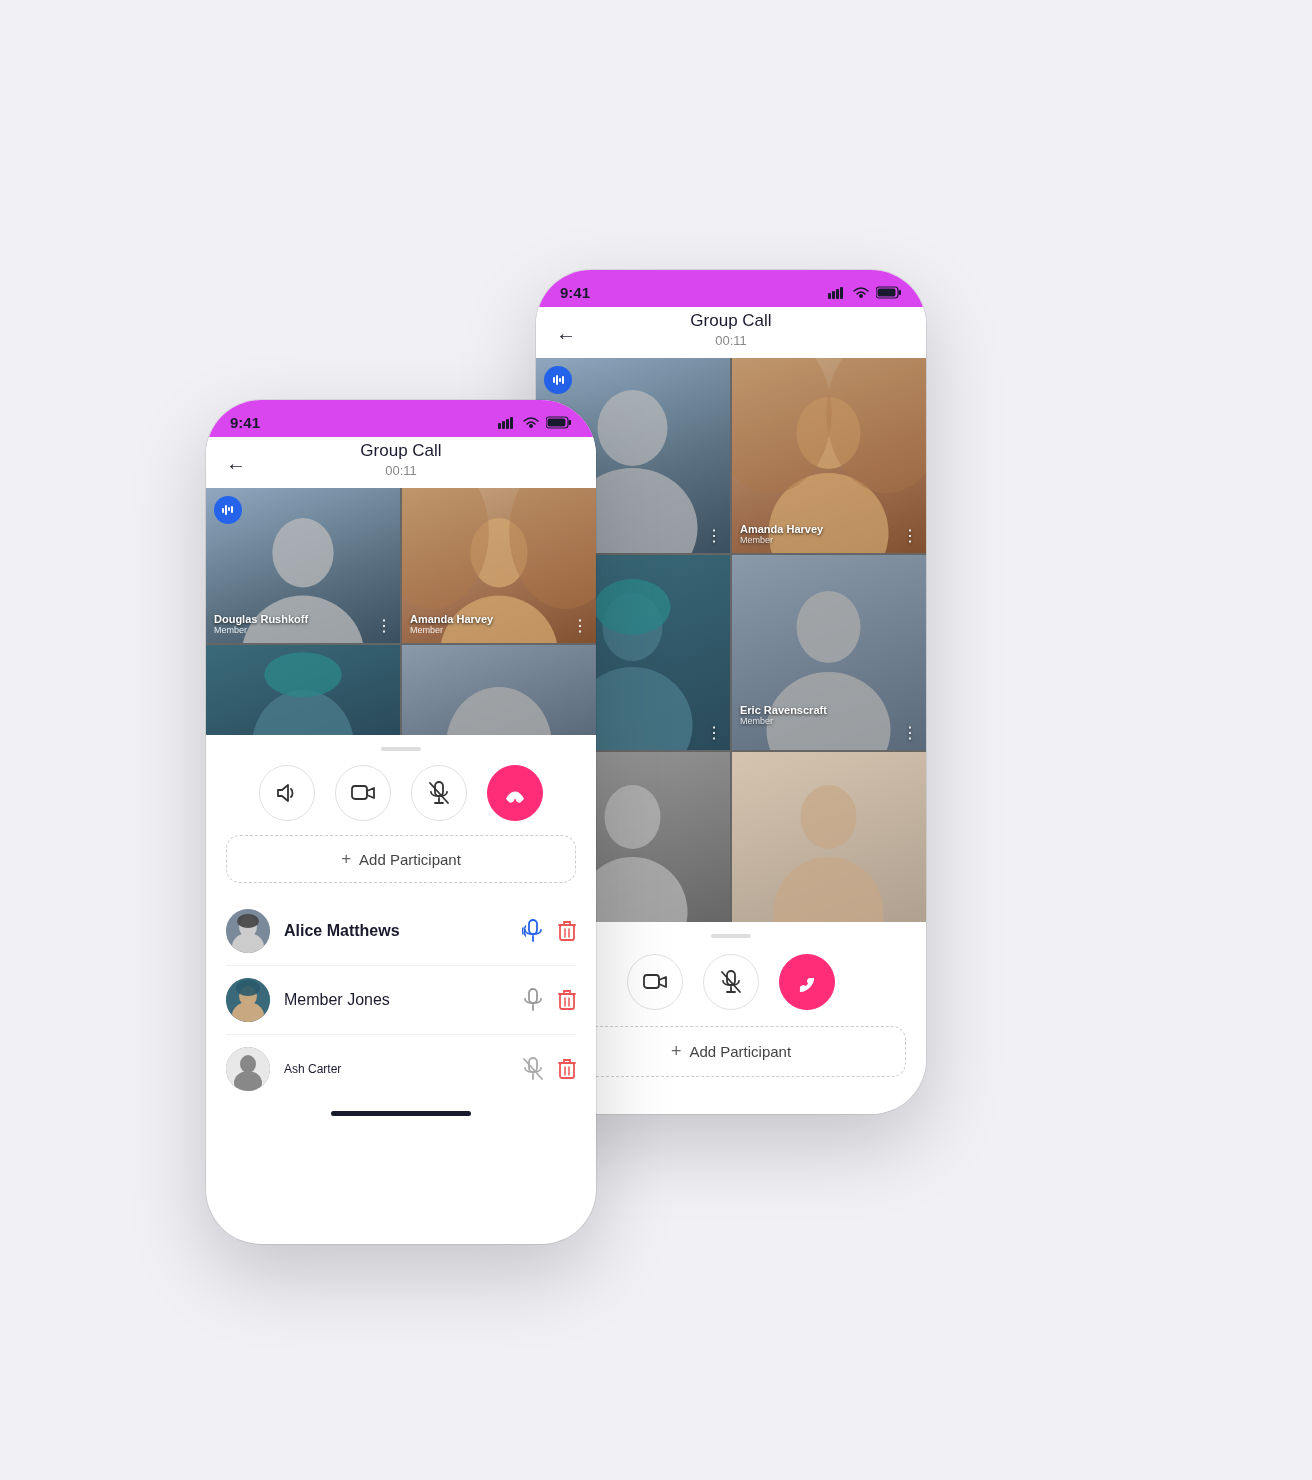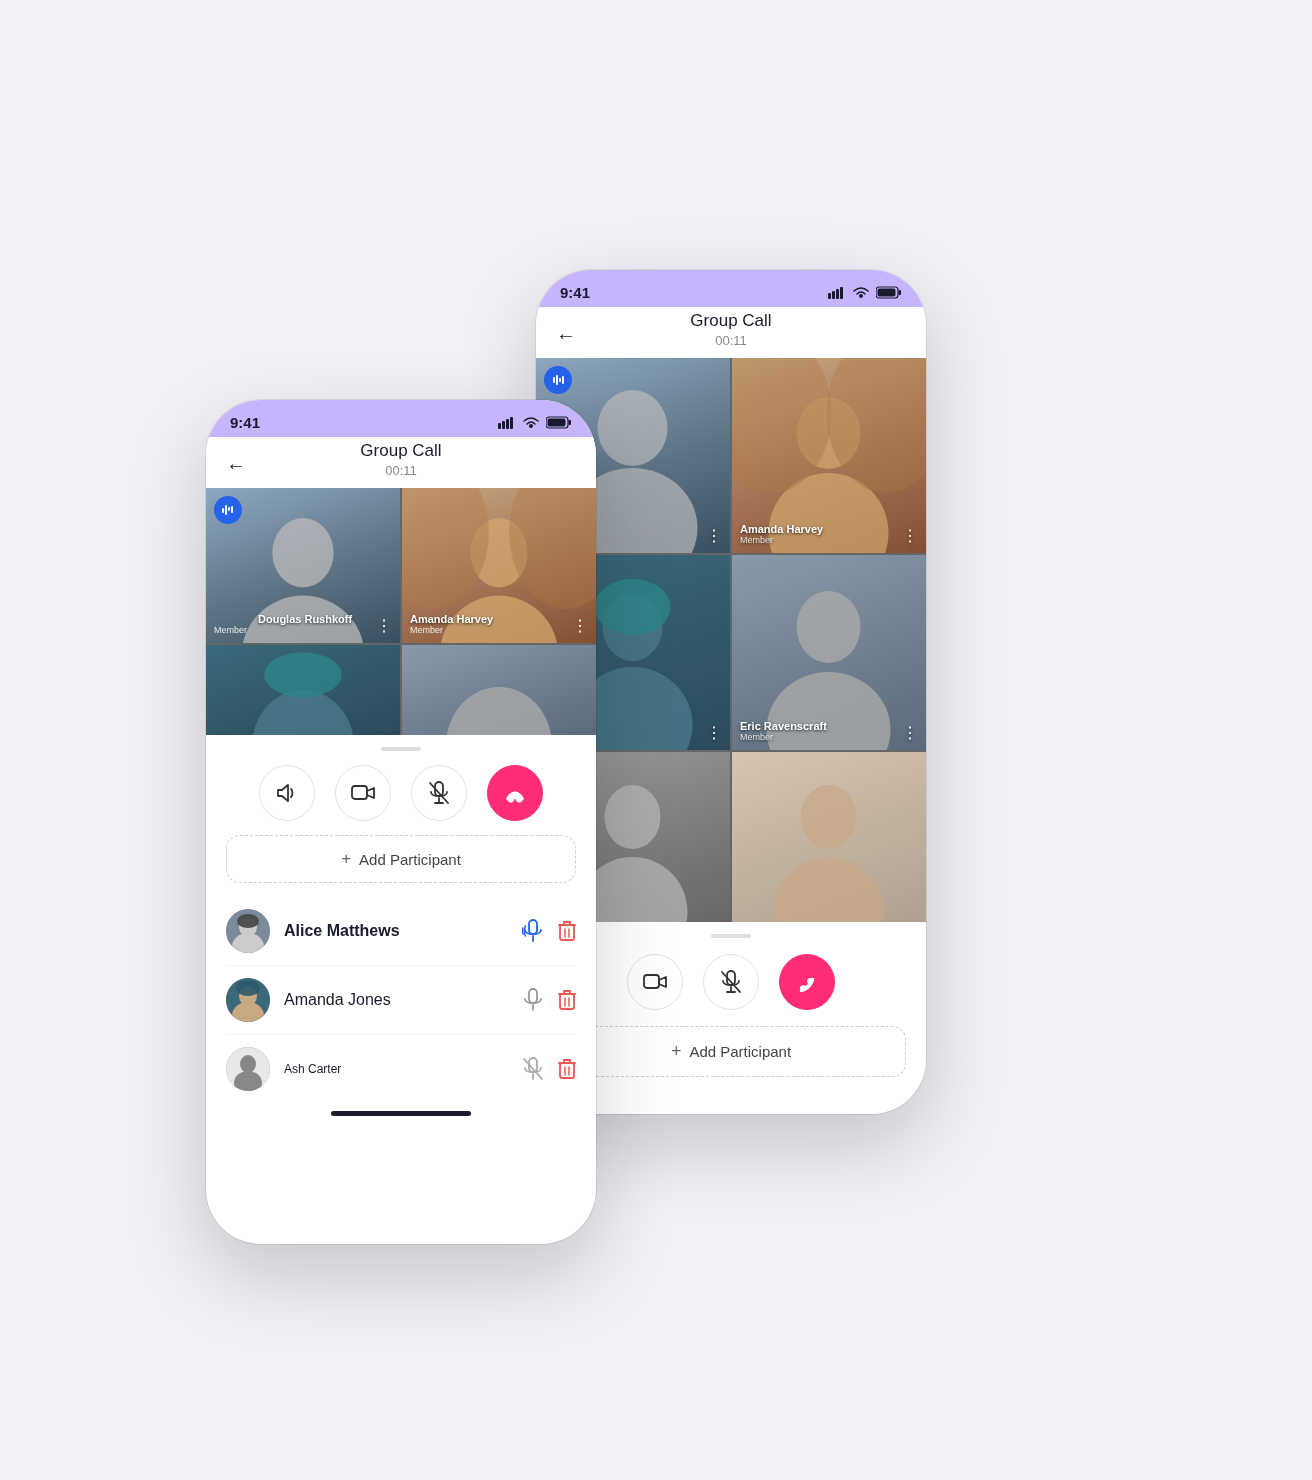--- a/index.html
+++ b/index.html
@@ -47,21 +47,21 @@
 
     
     .status-bar {
       display: flex;
       justify-content: space-between;
       align-items: center;
       padding: 14px 24px 6px;
       font-size: 15px;
       font-weight: 600;
       color: #1a1a2e;
-      background: #c4b5fd;
+      background: #d946ef;
     }
 
     .status-icons {
       display: flex;
       align-items: center;
       gap: 6px;
     }
 
     
     .call-header {
@@ -287,21 +287,21 @@
           <div class="name" style="font-size:11px;font-weight:700;color:#fff;text-shadow:0 1px 3px rgba(0,0,0,0.8);">Morgan</div>
         </div>
         <div class="more-btn" style="position:absolute;bottom:8px;right:8px;color:#fff;font-size:16px;">⋮</div>
       </div>
 
       <div class="video-cell" style="position:relative;overflow:hidden;background:linear-gradient(160deg,#8a9aaa 0%,#5a6a7a 100%);">
         <svg style="position:absolute;top:0;left:0;width:100%;height:100%;opacity:0.8;" viewBox="0 0 195 195" preserveAspectRatio="xMidYMid slice">
           <ellipse cx="97" cy="72" rx="32" ry="36" fill="#aaa"></ellipse>
           <ellipse cx="97" cy="175" rx="62" ry="58" fill="#aaa"></ellipse>
         </svg>
-        <div class="overlay-info" style="position:absolute;bottom:8px;left:8px;">
+        <div class="overlay-info" style="position:absolute;bottom:24px;left:8px;">
           <div class="name" style="font-size:11px;font-weight:700;color:#fff;text-shadow:0 1px 3px rgba(0,0,0,0.8);">Eric Ravenscraft</div>
           <div class="role" style="font-size:9px;color:rgba(255,255,255,0.85);">Member</div>
         </div>
         <div class="more-btn" style="position:absolute;bottom:8px;right:8px;color:#fff;font-size:16px;">⋮</div>
       </div>
 
       <div class="video-cell" style="position:relative;overflow:hidden;background:linear-gradient(160deg,#999 0%,#666 100%);">
         <svg style="position:absolute;top:0;left:0;width:100%;height:100%;opacity:0.7;" viewBox="0 0 195 170" preserveAspectRatio="xMidYMid slice">
           <ellipse cx="97" cy="65" rx="28" ry="32" fill="#bbb"></ellipse>
           <ellipse cx="97" cy="160" rx="55" ry="55" fill="#bbb"></ellipse>
@@ -391,21 +391,21 @@
         </svg>
         <div style="position:absolute;top:8px;left:8px;width:28px;height:28px;background:#2563eb;border-radius:50%;display:flex;align-items:center;justify-content:center;">
           <svg width="14" height="14" viewBox="0 0 14 14" fill="white">
             <rect x="1" y="5" width="2" height="5" rx="1"></rect>
             <rect x="4" y="2" width="2" height="10" rx="1"></rect>
             <rect x="7" y="4" width="2" height="4" rx="1"></rect>
             <rect x="10" y="3" width="2" height="7" rx="1"></rect>
           </svg>
         </div>
         <div style="position:absolute;bottom:8px;left:8px;">
-          <div style="font-size:11px;font-weight:700;color:#fff;text-shadow:0 1px 3px rgba(0,0,0,0.8);margin-left:44px;">Douglas Rushkoff</div>
+          <div style="font-size:11px;font-weight:700;color:#fff;text-shadow:0 1px 3px rgba(0,0,0,0.8);">Douglas Rushkoff</div>
           <div style="font-size:9px;color:rgba(255,255,255,0.85);">Member</div>
         </div>
         <div style="position:absolute;bottom:8px;right:8px;color:#fff;font-size:16px;">⋮</div>
       </div>
 
       <div class="video-cell" style="position:relative;overflow:hidden;background:linear-gradient(160deg,#c9a882 0%,#a07050 60%,#805030 100%);">
         <svg style="position:absolute;top:0;left:0;width:100%;height:100%;opacity:0.75;" viewBox="0 0 190 155" preserveAspectRatio="xMidYMid slice">
           <ellipse cx="95" cy="65" rx="28" ry="34" fill="#d4a870"></ellipse>
           <ellipse cx="95" cy="165" rx="58" ry="58" fill="#d4a870"></ellipse>
           <ellipse cx="30" cy="45" rx="55" ry="75" fill="#b07848" opacity="0.5"></ellipse>
@@ -504,21 +504,21 @@
 
         <div style="display:flex;align-items:center;padding:12px 0;border-bottom:1px solid #f0f0f0;">
           <div style="width:44px;height:44px;border-radius:50%;overflow:hidden;margin-right:14px;background:#3a6a7a;flex-shrink:0;display:flex;align-items:center;justify-content:center;">
             <svg width="44" height="44" viewBox="0 0 44 44">
               <circle cx="22" cy="22" r="22" fill="#3a6a7a"></circle>
               <ellipse cx="22" cy="18" rx="9" ry="10" fill="#c8a880"></ellipse>
               <ellipse cx="22" cy="38" rx="16" ry="14" fill="#c8a880"></ellipse>
               <ellipse cx="22" cy="10" rx="12" ry="8" fill="#2a5a6a" opacity="0.9"></ellipse>
             </svg>
           </div>
-          <span style="flex:1;font-size:16px;font-weight:500;color:#1a1a2e;">Amanda Jones</span>
+          <span style="flex:1;font-size:16px;font-weight:500;color:#1a1a2e;">Member Jones</span>
           <div style="display:flex;align-items:center;gap:14px;">
             <svg width="22" height="24" viewBox="0 0 22 24" fill="none">
               <rect x="7" y="1" width="8" height="14" rx="4" stroke="#999" stroke-width="1.8"></rect>
               <path d="M3 11 C3 16.5 19 16.5 19 11" stroke="#999" stroke-width="1.8" fill="none" stroke-linecap="round"></path>
               <line x1="11" y1="17" x2="11" y2="22" stroke="#999" stroke-width="1.8" stroke-linecap="round"></line>
             </svg>
             <svg width="18" height="22" viewBox="0 0 18 22" fill="none">
               <path d="M1 5 L17 5" stroke="#e55" stroke-width="1.8" stroke-linecap="round"></path>
               <path d="M6 5 L6 2 L12 2 L12 5" stroke="#e55" stroke-width="1.8" stroke-linecap="round"></path>
               <rect x="2" y="5" width="14" height="15" rx="2" stroke="#e55" stroke-width="1.8"></rect>

